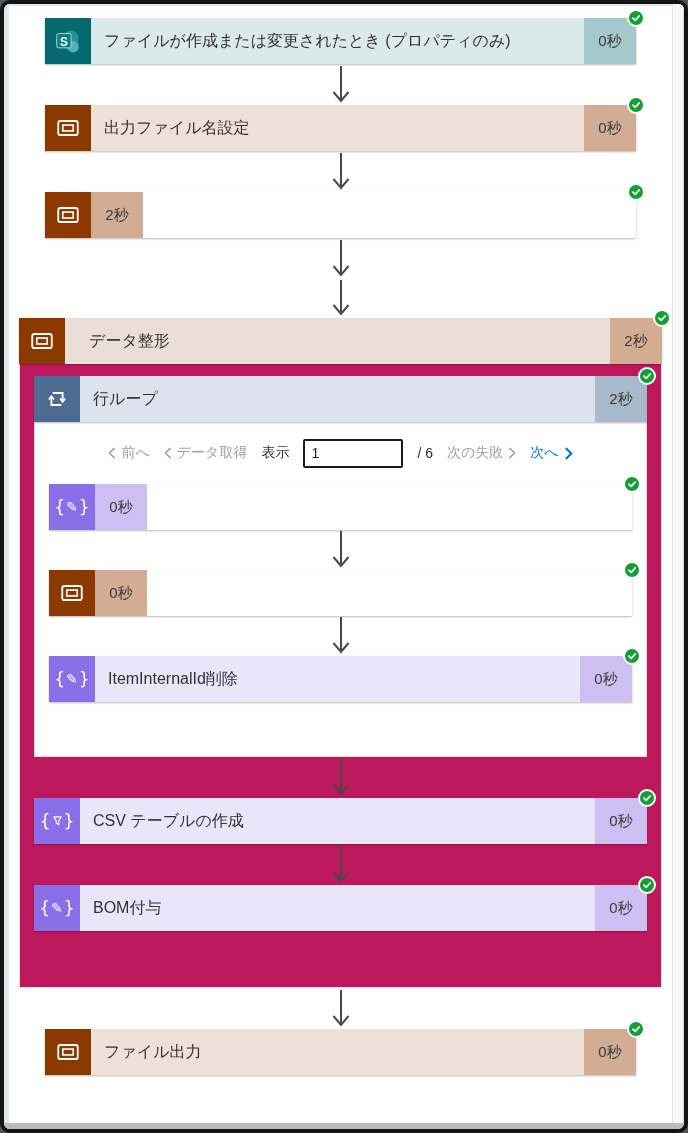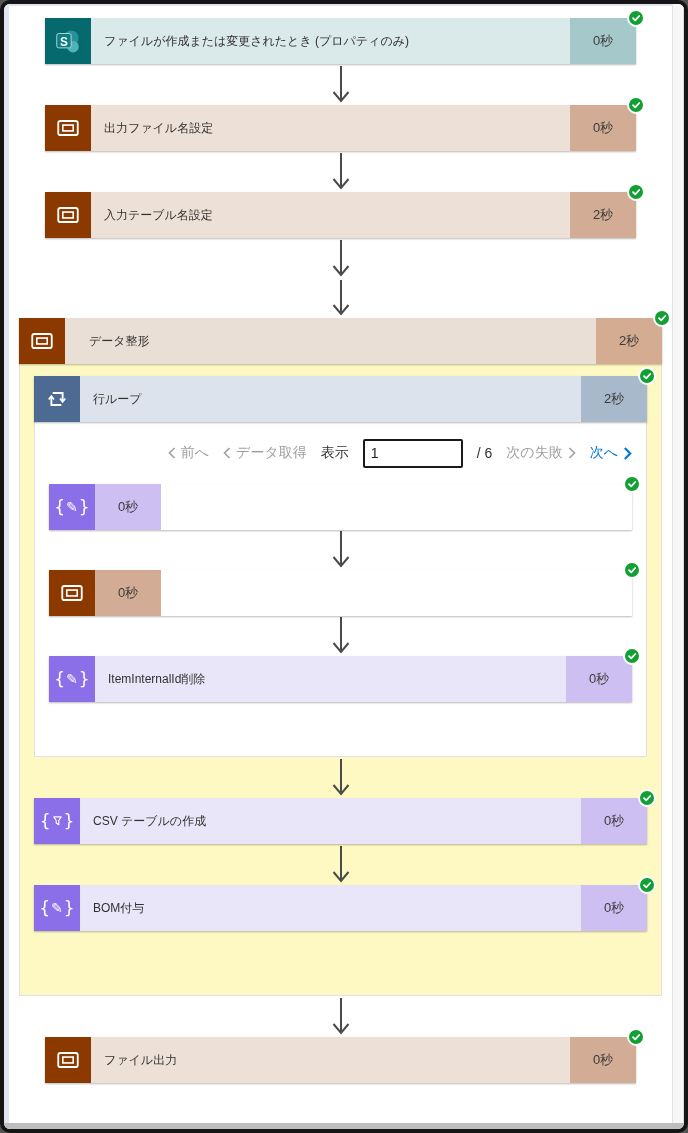--- a/index.html
+++ b/index.html
@@ -13,45 +13,45 @@
   }
   .edge-left{position:absolute;left:0;top:0;bottom:0;width:5px;background:#e1e6f2;}
   .edge-top{position:absolute;left:0;top:0;right:0;height:2px;background:#dfe4f0;}
   .scrollbar{position:absolute;right:0;top:0;bottom:6px;width:12px;background:#f7f7f7;border-left:1px solid #e3e3e3;border-right:1px solid #dcdcdc;}
   .hscroll{position:absolute;left:0;right:0;bottom:0;height:6px;background:#bdbdbd;}
   .canvas{position:absolute;left:5px;right:12px;top:2px;bottom:6px;display:flex;flex-direction:column;padding-top:12px;}
 
   
   .card{position:relative;display:flex;height:46px;box-shadow:0 0.6px 1.8px rgba(0,0,0,.28);cursor:pointer;flex:none;}
   .card .icon{width:46px;flex:none;display:flex;align-items:center;justify-content:center;}
-  .card .body{flex:1;display:flex;align-items:center;padding:0 10px 0 13px;font-size:12px;overflow:hidden;white-space:nowrap;}
-  .card .dur{width:66px;flex:none;display:flex;align-items:center;justify-content:center;font-size:13px;color:#3b3a39;}
+  .card .body{flex:1;display:flex;align-items:center;padding:0 10px 0 13px;font-size:16px;overflow:hidden;white-space:nowrap;}
+  .card .dur{width:52px;flex:none;display:flex;align-items:center;justify-content:center;font-size:15px;color:#3b3a39;}
 
   .sp  .icon{background:#05696e;} .sp  .body{background:#dae9ea;} .sp  .dur{background:#a5c8ca;}
   .cmp .icon{background:#8c3900;} .cmp .body{background:#ede0d6;text-align:right;} .cmp .dur{background:#d2ac94;}
   .scp .icon{background:#8c3900;} .scp .body{background:#eadfd6;padding-left:24px;} .scp .dur{background:#d3ac92;}
   .lop .icon{background:#4d6a92;} .lop .body{background:#dde3ec;} .lop .dur{background:#a9b9cc;}
   .var .icon{background:#8b6fe9;} .var .body{background:#eae6fa;} .var .dur{background:#cebff2;}
 
   .toplevel{margin:0 36px;}
   .badge{position:absolute;top:-9px;right:-9px;width:18px;height:18px;border-radius:50%;
          background:#12a035;border:2px solid #fff;display:flex;align-items:center;justify-content:center;z-index:3;}
   .badge svg{display:block;}
 
   
   .arrowbox{height:41px;flex:none;display:flex;align-items:center;justify-content:center;}
   .arrowbox.tall{height:40px;}
 
   
   .scope-wrap{margin:0 10px;flex:none;}
-  .scope-box{border:1px solid #e3e1df;border-top:none;background:#fef9c3;padding:12px 14px 8px 14px;}
+  .scope-box{border:1px solid #e3e1df;border-top:none;background:#be185d;padding:12px 14px 0 14px;}
   .loop-box{border:1px solid #e3e1df;border-top:none;background:#fff;padding:0 14px;}
 
   
-  .pager{height:62px;display:flex;align-items:center;justify-content:flex-end;gap:14px;font-size:14px;}
+  .pager{height:62px;display:flex;align-items:center;justify-content:center;gap:14px;font-size:14px;}
   .pager .dis{color:#a19f9d;display:flex;align-items:center;gap:5px;cursor:default;}
   .pager .lbl{color:#323130;font-weight:normal;}
   .pager input{width:100px;height:29px;border:2px solid #1b1a19;font-size:14px;padding:2px 6px;font-family:inherit;color:#201f1e;border-radius:2px;}
   .pager .tot{color:#323130;}
   .pager .nxt{color:#0078d4;display:flex;align-items:center;gap:5px;font-weight:normal;cursor:pointer;}
   .spacer-loop-bottom{height:54px;}
   .spacer-scope-bottom{height:56px;}
   .gap39{height:39px;flex:none;display:flex;align-items:center;justify-content:center;}
 
   
@@ -119,21 +119,20 @@
         <svg width="10" height="10" viewBox="0 0 10 10">
             <path d="M2 5.2 L4.2 7.4 L8.2 3" stroke="#fff" stroke-width="1.8" fill="none" stroke-linecap="round" stroke-linejoin="round"></path>
           </svg>
       </div>
       <div class="icon">
         <svg width="26" height="26" viewBox="0 0 24 24">
             <rect x="3" y="5.5" width="18" height="13" rx="2" fill="none" stroke="#fff" stroke-width="1.7"></rect>
             <rect x="7.2" y="9.3" width="9.6" height="5.4" fill="none" stroke="#fff" stroke-width="1.5"></rect>
           </svg>
       </div>
-      <div class="body">入力テーブル名設定</div>
       <div class="dur">2秒</div>
     </div>
 
     <div class="arrowbox">
       <svg width="26" height="38" viewBox="0 0 26 38">
         <line x1="13" y1="0" x2="13" y2="33" stroke="#4a4a4a" stroke-width="2"></line>
         <path d="M5.5 26 L13 35 L20.5 26" stroke="#4a4a4a" stroke-width="2" fill="none"></path>
       </svg>
     </div>
 

